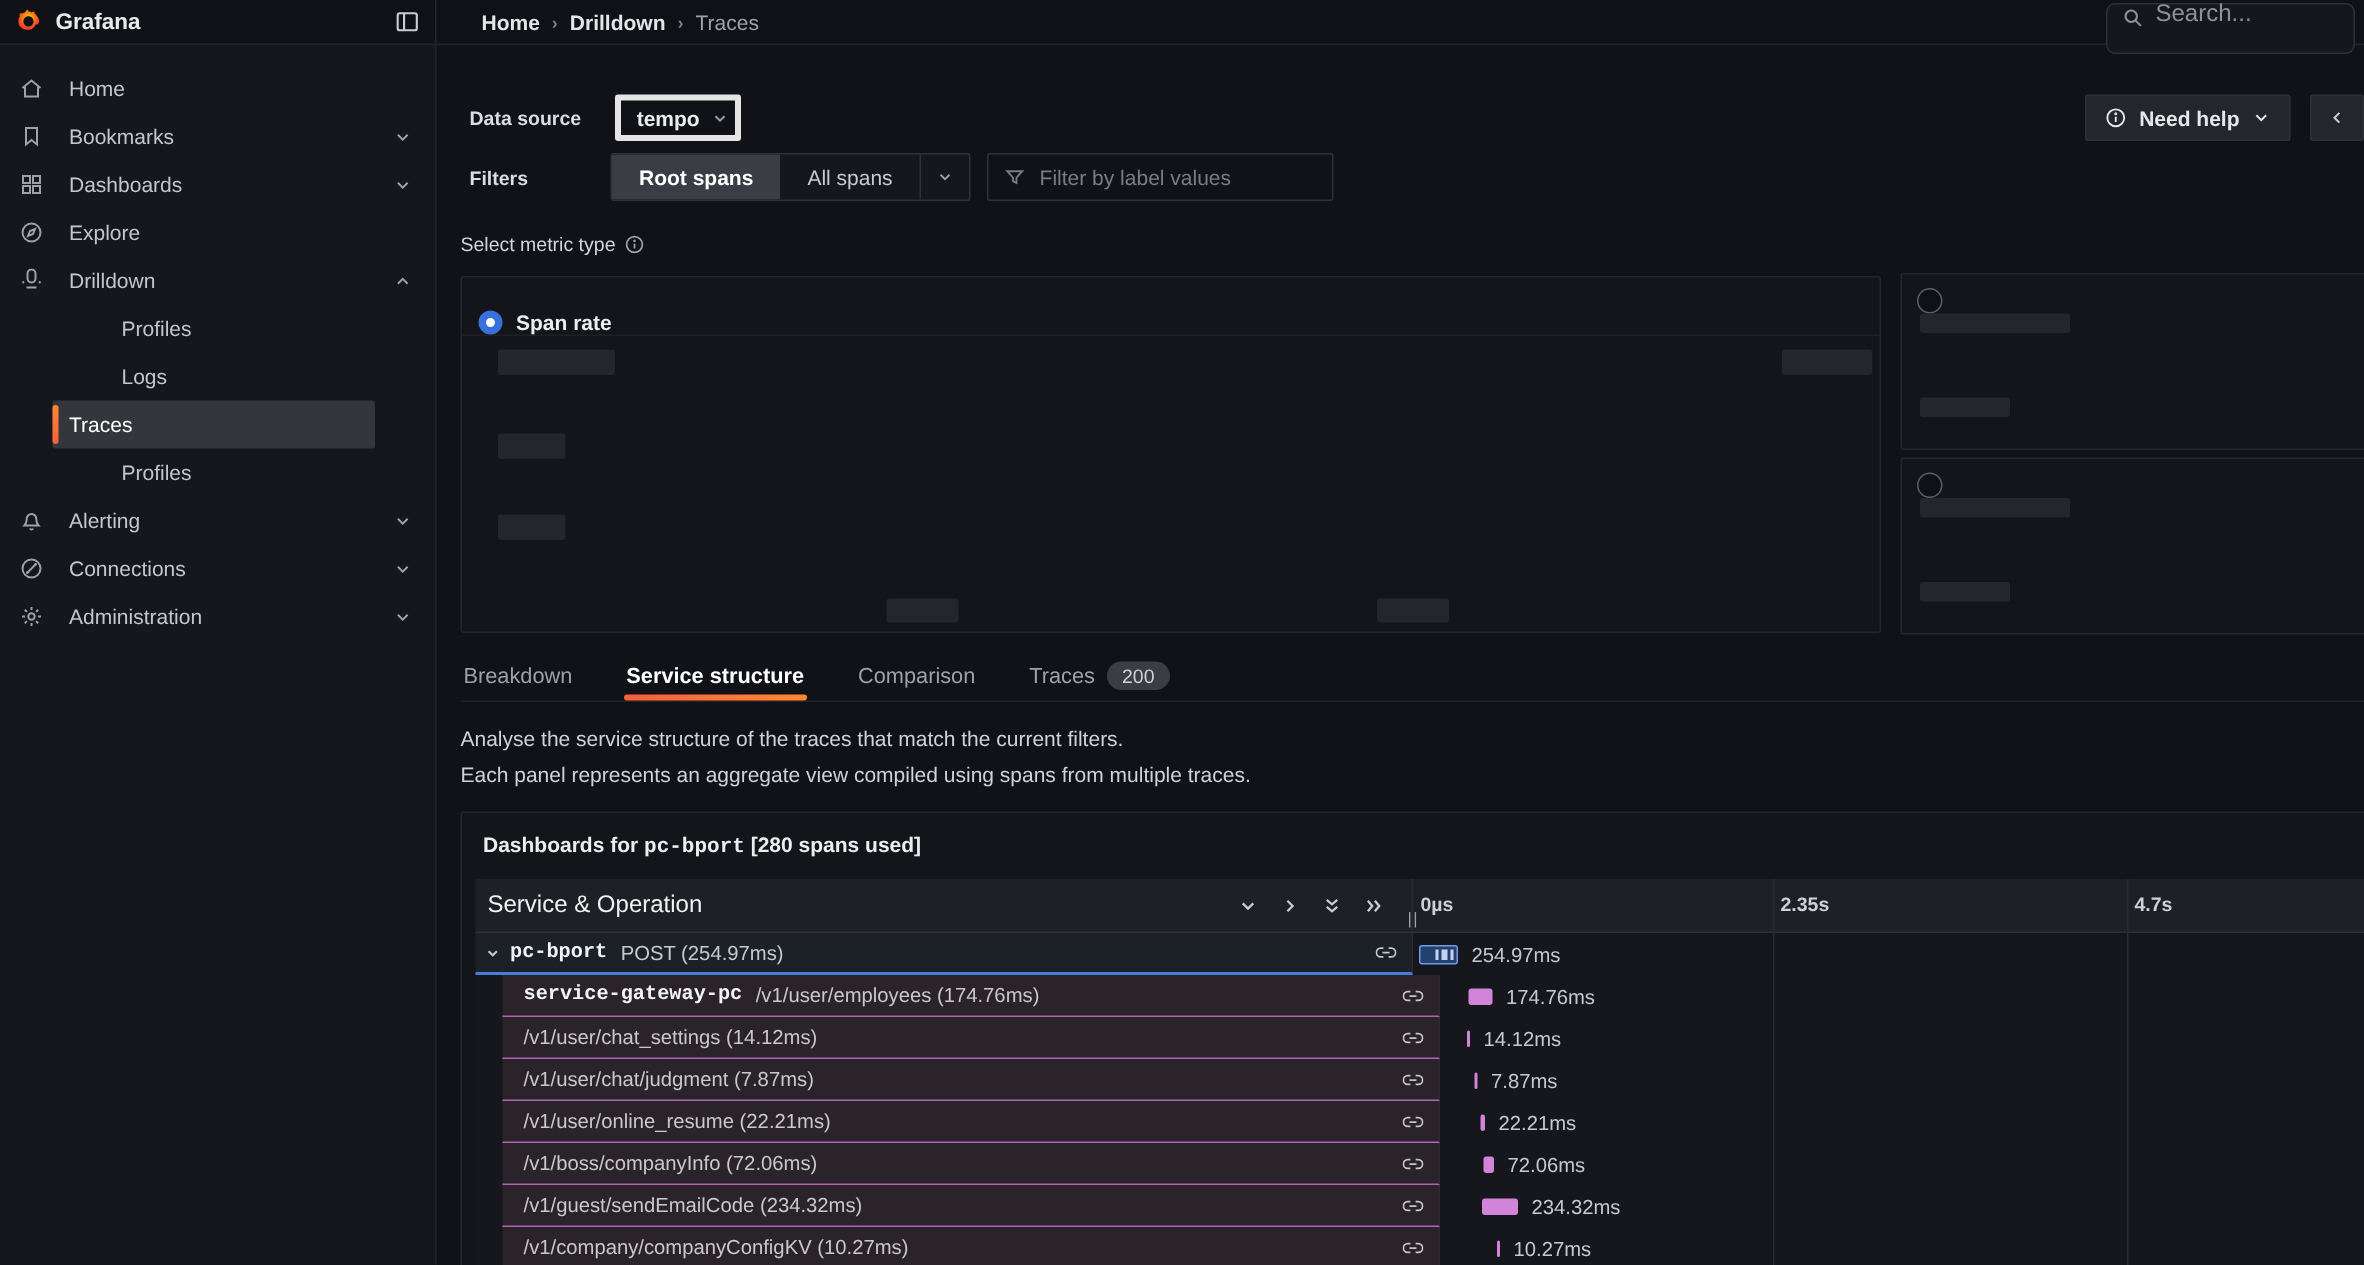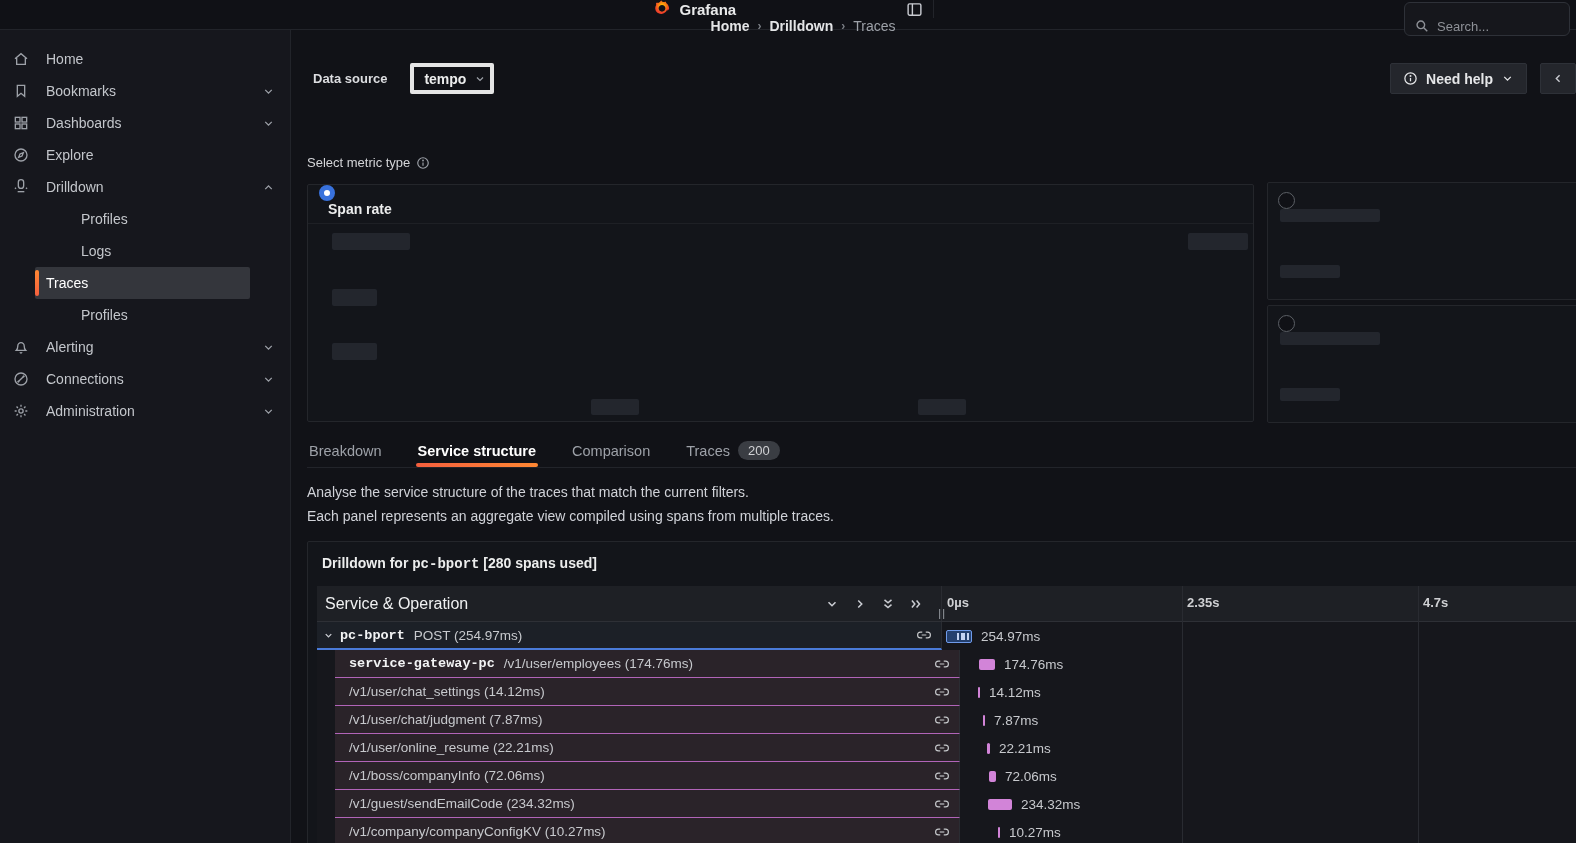--- a/index.html
+++ b/index.html
@@ -2,32 +2,32 @@
 <html style="--c-accent-blue: #3871dc; --c-pink: #d284d8; --c-pink-border: #b164b8; --c-orange-1: #f55f3e; --c-orange-2: #ff8833;"><head>
 <meta charset="utf-8">
 <style>
   * { margin:0; padding:0; box-sizing:border-box; }
   html,body { width:1576px; height:843px; overflow:hidden; background:#111217;
     font-family:"Liberation Sans", sans-serif; color:#d8d9da; }
   svg { display:block; }
 
   
   .topbar { position:absolute; left:0; top:0; width:1576px; height:30px;
-    background:#101116; border-bottom:1px solid #22242a; display:flex; align-items:center; z-index:30;flex-direction:column; }
+    background:#101116; border-bottom:1px solid #22242a; display:flex; align-items:center; z-index:30; }
   .topbar-left { width:291px; height:100%; display:flex; align-items:center; padding:0 10px;
     border-right:1px solid #22242a; }
   .brand-name { font-size:15px; font-weight:700; color:#e9eaeb; margin-left:9px; }
   .panel-toggle { margin-left:auto; color:#c9cbd1; cursor:pointer; }
   .breadcrumb { display:flex; align-items:center; gap:8px; margin-left:30px; font-size:14px; font-weight:600; }
   .crumb { color:#e4e5e7; }
   .crumb.current { color:#9da1a8; font-weight:400; }
   .crumb-sep { color:#7b7f86; font-size:12px; }
   .searchbox { position:absolute; right:6px; top:2px; width:166px; height:26px; background:#16171c;
-    border:1px solid #2e3138; border-radius:6px; display:flex; align-items:flex-start; gap:8px;
-    padding:16px 10px; color:#8e9197; font-size:13px; }
+    border:1px solid #2e3138; border-radius:6px; display:flex; align-items:flex-end; gap:8px;
+    padding:16px 10px; color:#8e9197; font-size:16px; }
 
   
   .sidebar { position:absolute; left:0; top:30px; width:291px; height:813px; background:#16171d;
     border-right:1px solid #22242a; z-index:20; }
   .nav { list-style:none; padding-top:13px; }
   .nav li { height:32px; display:flex; align-items:center; font-size:14px; color:#c3c6cb; cursor:pointer; position:relative; }
   .nav li .nav-ic { width:16px; margin-left:13px; margin-right:17px; color:#9da1a8; }
   .nav li .chev { position:absolute; right:15px; color:#9da1a8; }
   .nav li.child { padding-left:46px; margin:0 40px 0 35px; border-radius:2px; }
   .nav li.child.active { background:#34363c; color:#ffffff; padding-left:11px; }
@@ -58,21 +58,21 @@
   .seg .more { width:33px; display:flex; align-items:center; justify-content:center; border-left:1px solid #2e3138; color:#9da1a8; cursor:pointer; }
   .filter-input { margin-left:11px; width:231px; height:32px; border:1px solid #2e3138; border-radius:2px;
     display:flex; align-items:center; gap:9px; padding:0 10px; color:#787d84; font-size:14px; cursor:text; }
 
   .metric-type { position:absolute; left:16px; top:125px; display:flex; align-items:center; gap:6px;
     font-size:13px; color:#d4d5d8; }
   .metric-type .info { color:#9da1a8; }
 
   .panel { position:absolute; background:#13151a; border:1px solid #24262b; border-radius:2px; }
   .panel-main { left:16px; top:154px; width:947px; height:238px; }
-  .panel-main .phead { height:39px; display:flex; align-items:flex-start; padding:0 11px; border-bottom:1px solid #1e2025;flex-direction:column; }
+  .panel-main .phead { height:39px; display:flex; align-items:flex-end; padding:0 11px; border-bottom:1px solid #1e2025; }
   .radio-on { width:16px; height:16px; border-radius:50%; background:#ffffff; border:5px solid var(--c-accent-blue,#3871dc); }
   .radio-off { width:17px; height:17px; border-radius:50%; background:#101116; border:1px solid #5c6066; }
   .phead .ptitle { margin-left:9px; font-size:14px; font-weight:600; color:#eceded; }
   .skel { position:absolute; background:#23262d; border-radius:2px; }
 
   .panel-side { left:976px; width:323px; height:118px; padding:9px; }
   .panel-sideA { top:152px; }
   .panel-sideB { top:275px; }
 
   
@@ -309,20 +309,38 @@
           <polyline points="6,9 12,15 18,9"></polyline>
         </svg>
     </div>
     <div class="btn-collapse">
       <svg width="13" height="13" viewBox="0 0 24 24" fill="none" stroke="currentColor" stroke-width="2.6">
           <polyline points="14,6 8,12 14,18"></polyline>
         </svg>
     </div>
   </div>
 
+  <div class="row-filters">
+    <span class="lbl">Filters</span>
+    <div class="seg">
+      <div class="opt sel">Root spans</div>
+      <div class="opt">All spans</div>
+      <div class="more">
+          <svg width="12" height="12" viewBox="0 0 24 24" fill="none" stroke="currentColor" stroke-width="2.4">
+            <polyline points="6,9 12,15 18,9"></polyline>
+          </svg>
+        </div>
+    </div>
+    <div class="filter-input">
+      <svg width="15" height="15" viewBox="0 0 24 24" fill="none" stroke="currentColor" stroke-width="2">
+          <path d="M4 5h16l-6.2 7v5.5l-3.6-1.8V12z"></path>
+        </svg>
+      <span>Filter by label values</span>
+    </div>
+  </div>
 
   <div class="metric-type">
     <span>Select metric type</span>
     <span class="info">
         <svg width="14" height="14" viewBox="0 0 24 24" fill="none" stroke="currentColor" stroke-width="2">
           <circle cx="12" cy="12" r="9"></circle>
           <line x1="12" y1="11" x2="12" y2="16.5"></line>
           <circle cx="12" cy="7.8" r="0.6" fill="currentColor"></circle>
         </svg>
       </span>
@@ -367,21 +385,21 @@
       <span class="badge">200</span>
     </div>
   </div>
 
   <div class="desc">
     <div>Analyse the service structure of the traces that match the current filters.</div>
     <div>Each panel represents an aggregate view compiled using spans from multiple traces.</div>
   </div>
 
   <div class="panel panel-structure">
-    <div class="struct-title"><span>Drilldown for </span><span class="mono">pc-bport</span><span> [280 spans used]</span></div>
+    <div class="struct-title"><span>Dashboards for </span><span class="mono">pc-bport</span><span> [280 spans used]</span></div>
 
     <div class="struct-table">
       <div class="thead">
         <div class="tleft">
           <span class="tname">Service &amp; Operation</span>
           <span class="ticons">
             <svg width="14" height="14" viewBox="0 0 24 24" fill="none" stroke="currentColor" stroke-width="2.6">
                 <polyline points="6,9 12,15 18,9"></polyline>
               </svg>
             <svg width="14" height="14" viewBox="0 0 24 24" fill="none" stroke="currentColor" stroke-width="2.6">

